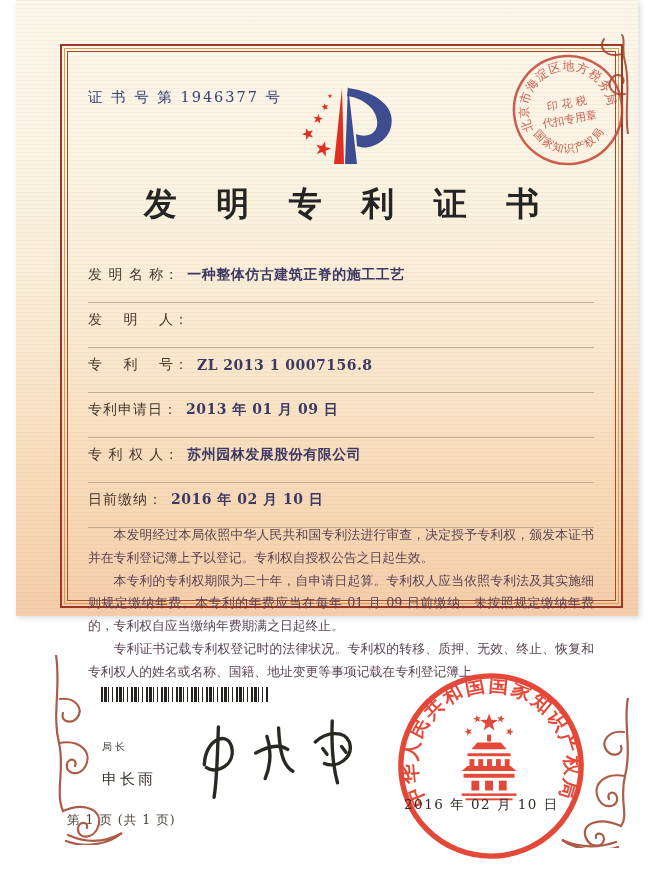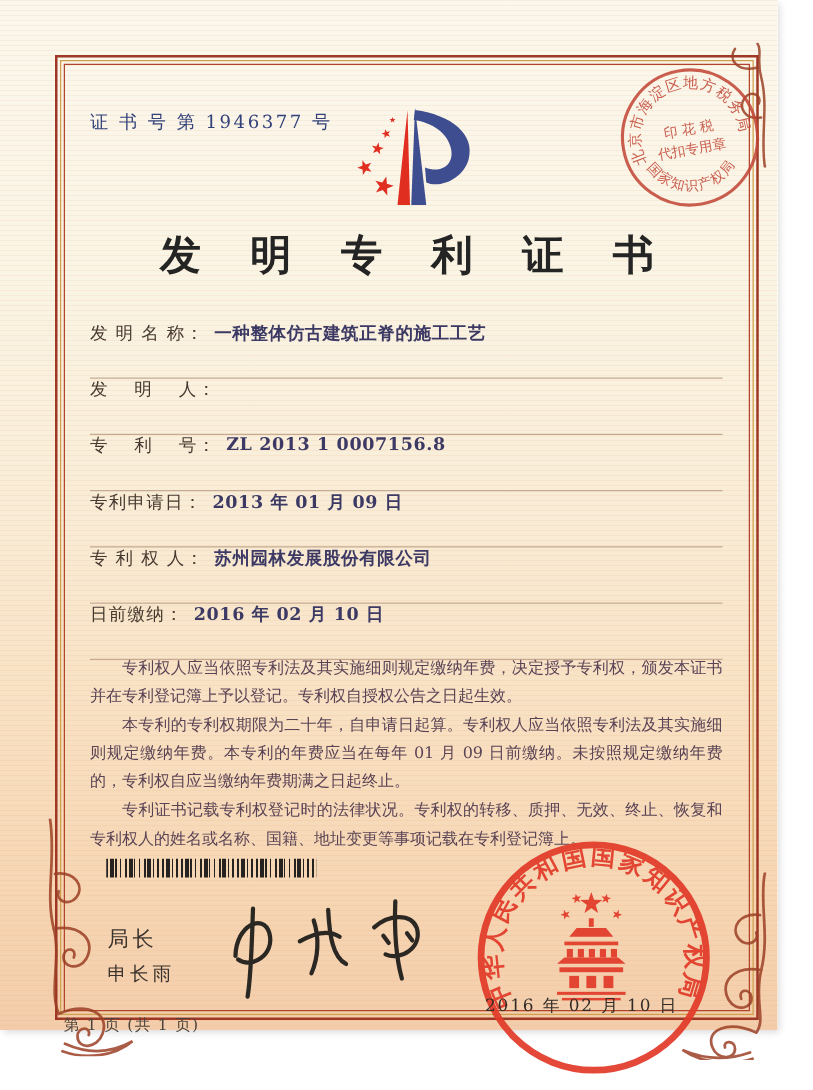--- a/index.html
+++ b/index.html
@@ -2,52 +2,52 @@
 <html><head>
 <meta charset="utf-8">
 <style>
   html,body{margin:0;padding:0;}
   body{
     width:650px;height:872px;background:#ffffff;overflow:hidden;
     font-family:"DejaVu Serif","Liberation Serif",serif;
     position:relative;
   }
   .paper{
-    position:absolute;left:0;top:0;width:622px;height:824px;
+    position:absolute;left:16px;top:0;width:622px;height:616px;
     background:
       repeating-linear-gradient(180deg, rgba(224,146,92,0.10) 0px, rgba(224,146,92,0.10) 1px, rgba(255,255,255,0) 1px, rgba(255,255,255,0) 4px),
       linear-gradient(180deg,#fbf7ec 0%,#faf4e4 28%,#f9ecd6 50%,#f8e0c2 70%,#f6d5b2 88%,#f3cdab 100%);
     box-shadow:2px 2px 6px rgba(0,0,0,0.15);
   }
   .frame-outer{position:absolute;left:44px;top:44px;right:15px;bottom:8px;border:2.5px solid #9e3723;}
   .frame-gold{position:absolute;left:48px;top:48px;right:19px;bottom:12px;border:1px solid #cfa04f;}
   .frame-inner{position:absolute;left:51px;top:51px;right:22px;bottom:15px;border:1px solid #b0452b;}
 
   .cert-no{position:absolute;left:72px;top:88px;font-size:14.5px;letter-spacing:2px;color:#33417a;}
   .title{position:absolute;left:51px;right:22px;top:182px;text-align:center;font-size:33px;font-weight:600;
          letter-spacing:14px;text-indent:14px;color:#242424;}
 
   .fields{position:absolute;left:72px;top:258px;width:506px;}
-  .field{height:45px;border-bottom:1px solid #c5ab92;display:flex;align-items:flex-start;
+  .field{height:45px;border-bottom:1px solid #c5ab92;display:flex;align-items:center;
          padding-bottom:11px;box-sizing:border-box;font-size:14px;}
   .flabel{color:#46392f;letter-spacing:1px;white-space:pre;}
   .fvalue{color:#3c3a64;margin-left:8px;letter-spacing:0.5px;font-weight:bold;}
 
   .body-text{position:absolute;left:72px;top:524px;width:506px;font-size:12.8px;line-height:1.78;
              color:#5a4355;text-align:justify;}
   .body-text p{margin:0;text-indent:2em;}
 
   .barcode{position:absolute;left:85px;top:687px;width:168px;height:15px;
     background:repeating-linear-gradient(90deg,
       #262220 0px,#262220 1.6px,transparent 1.6px,transparent 3px,
       #262220 3px,#262220 6.2px,transparent 6.2px,transparent 7.4px,
       #262220 7.4px,#262220 8.4px,transparent 8.4px,transparent 11px,
       #262220 11px,#262220 12.2px,transparent 12.2px,transparent 15px);}
 
-  .director-label{position:absolute;left:86px;top:740px;font-size:17px;letter-spacing:3px;color:#3a322c;
+  .director-label{position:absolute;left:86px;top:740px;font-size:10px;letter-spacing:3px;color:#3a322c;
                   font-family:"DejaVu Sans","Liberation Sans",sans-serif;}
   .director-name{position:absolute;left:86px;top:770px;font-size:15px;letter-spacing:3px;color:#3a322c;
                  font-family:"DejaVu Sans","Liberation Sans",sans-serif;}
   .signature{position:absolute;left:160px;top:706px;transform:rotate(-3deg);}
 
   .seal{position:absolute;left:377px;top:668px;opacity:0.93;}
   .seal-date{position:absolute;left:388px;top:796px;font-size:13.5px;letter-spacing:1.5px;color:#322b26;z-index:5;}
 
   .tax-stamp{position:absolute;left:492px;top:50px;transform:rotate(-10deg);opacity:0.85;}
 
@@ -154,21 +154,21 @@
       <span class="flabel">专 利 权 人：</span>
       <span class="fvalue">苏州园林发展股份有限公司</span>
     </div>
     <div class="field">
       <span class="flabel">日前缴纳：</span>
       <span class="fvalue">2016 年 02 月 10 日</span>
     </div>
   </div>
 
   <div class="body-text">
-    <p>专利权人应当依照专利法及其实施细则规定缴纳年费，决定授予专利权，颁发本证书并在专利登记簿上予以登记。专利权自授权公告之日起生效。</p>
+    <p>本发明经过本局依照中华人民共和国专利法进行审查，决定授予专利权，颁发本证书并在专利登记簿上予以登记。专利权自授权公告之日起生效。</p>
     <p>本专利的专利权期限为二十年，自申请日起算。专利权人应当依照专利法及其实施细则规定缴纳年费。本专利的年费应当在每年 01 月 09 日前缴纳。未按照规定缴纳年费的，专利权自应当缴纳年费期满之日起终止。</p>
     <p>专利证书记载专利权登记时的法律状况。专利权的转移、质押、无效、终止、恢复和专利权人的姓名或名称、国籍、地址变更等事项记载在专利登记簿上。</p>
   </div>
 
   <div class="barcode"></div>
 
   <div class="director-label">局长</div>
   <div class="director-name">申长雨</div>
 
   <svg class="signature" width="200" height="100" viewBox="0 0 200 100">

